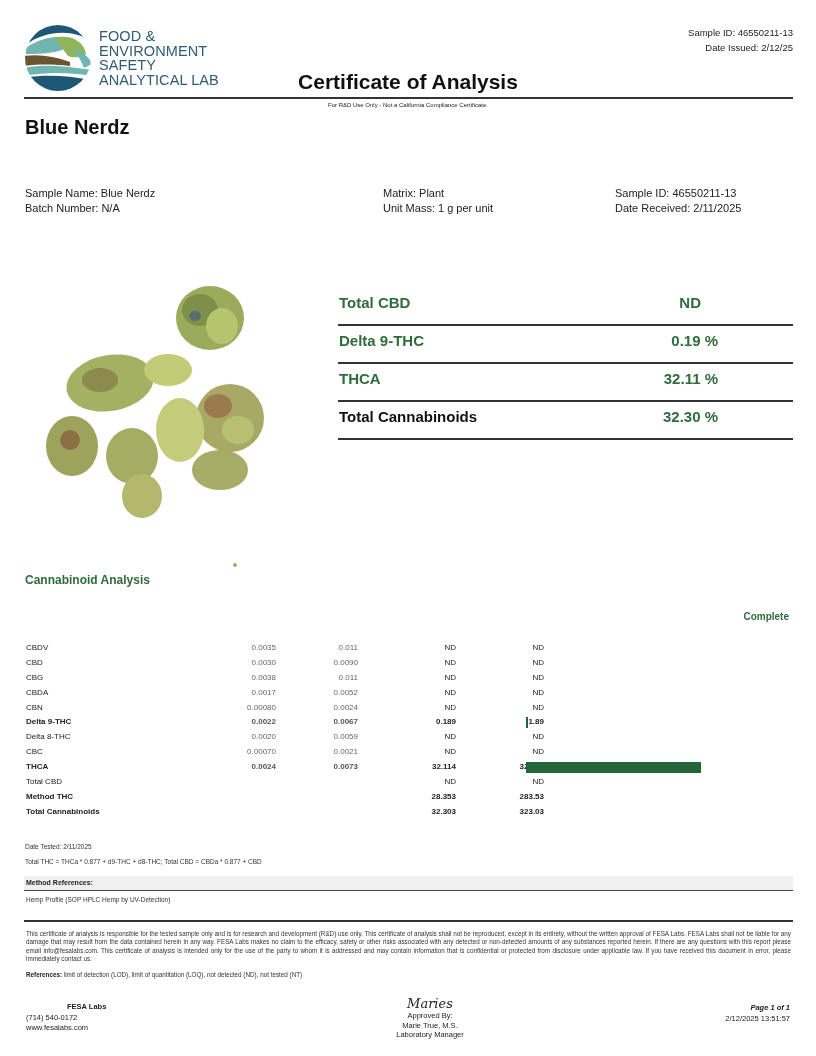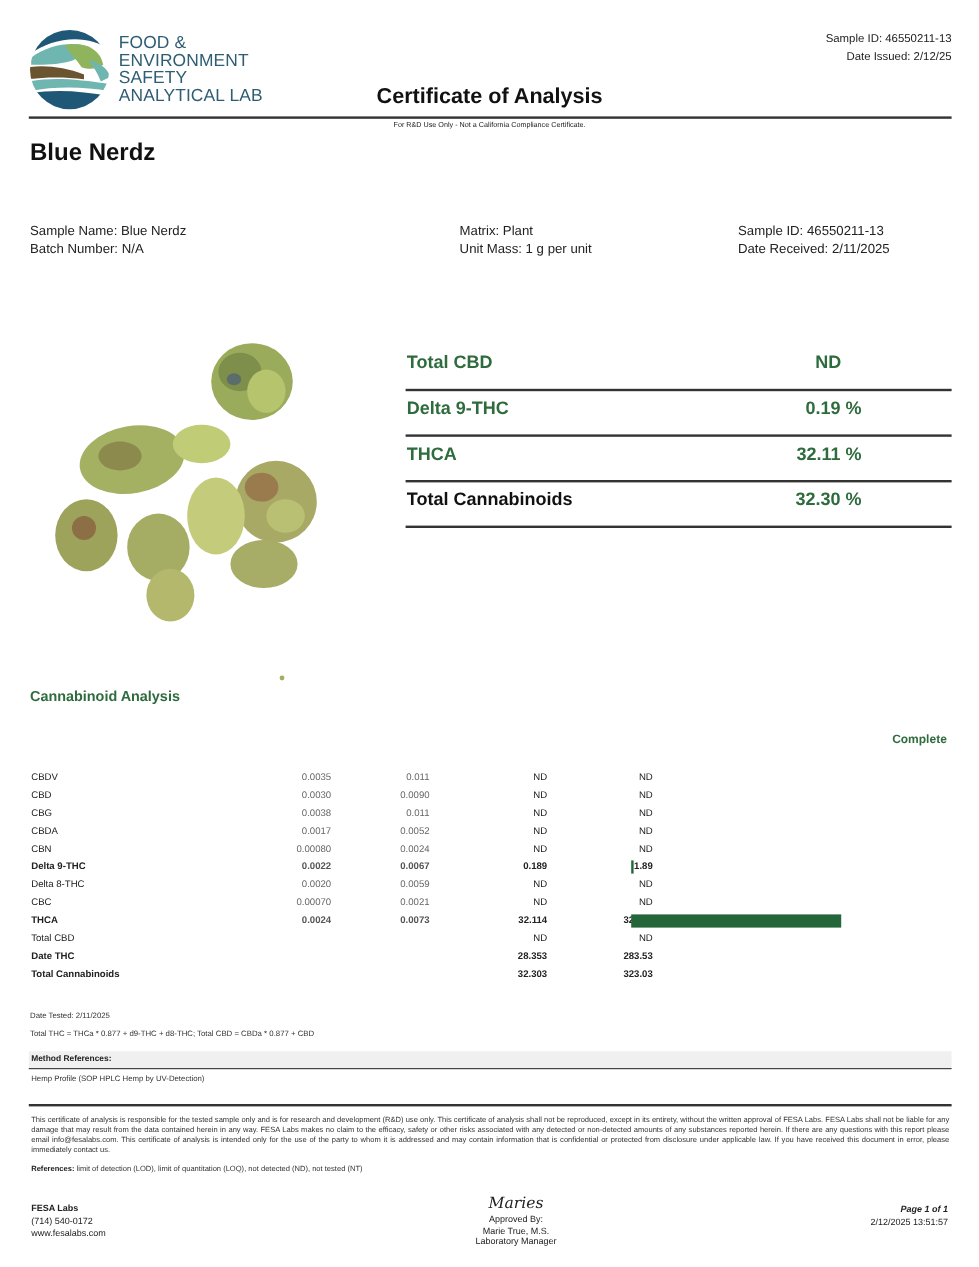--- a/index.html
+++ b/index.html
@@ -5,21 +5,21 @@
     * { box-sizing: border-box; margin: 0; padding: 0; }
     html, body { width: 816px; height: 1056px; background: #ffffff; }
     body { position: relative; font-family: "Liberation Sans", sans-serif; color: #111; overflow: hidden; }
     .abs { position: absolute; }
 
     
     .logo { left: 24px; top: 24px; width: 68px; height: 68px; }
     .logo-text { left: 99px; top: 29px; font-size: 14.5px; line-height: 14.5px; color: #2f5d73; letter-spacing: 0.1px; }
     .logo-text div { white-space: nowrap; }
     .top-right { right: 23px; top: 25px; text-align: right; font-size: 9.5px; line-height: 15px; color: #222; }
-    .coa-title { left: 0; width: 816px; top: 70px; text-align: center; font-size: 18px; font-weight: bold; color: #111; padding-left: 0; }
+    .coa-title { left: 0; width: 816px; top: 70px; text-align: center; font-size: 21px; font-weight: bold; color: #111; padding-left: 0; }
     .coa-title span { position: relative; left: 0px; }
     .rule-top { left: 24px; top: 97px; width: 769px; height: 2px; background: #333; }
     .rd-note { left: 0; width: 816px; top: 102px; text-align: center; font-size: 6px; color: #222; }
     .rd-note span { position: relative; left: 0px; }
     .product-title { left: 25px; top: 116px; font-size: 20px; font-weight: bold; color: #111; }
 
     
     .info { font-size: 11px; line-height: 15px; color: #222; }
     .info-col1 { left: 25px; top: 186px; }
     .info-col2 { left: 339px; top: 186px; margin-left: 44px; }
@@ -57,21 +57,21 @@
     .formula { left: 25px; top: 858px; font-size: 6.5px; color: #333; }
     .method-head { left: 24px; top: 876px; width: 769px; height: 15px; background: #f0f0f0; border-bottom: 1.5px solid #444; font-size: 7px; font-weight: bold; color: #222; padding: 3px 0 0 2px; }
     .method-body { left: 26px; top: 896px; font-size: 6.5px; color: #333; }
     .rule-mid { left: 24px; top: 920px; width: 769px; height: 1.5px; background: #333; }
 
     .disclaimer { left: 26px; top: 930px; width: 765px; font-size: 6.3px; line-height: 8.3px; color: #333; text-align: justify; }
     .refs { left: 26px; top: 971px; font-size: 6.3px; color: #333; }
     .refs b { color: #222; }
 
     .foot-left { left: 26px; top: 1002px; font-size: 7.5px; line-height: 10.5px; color: #222; }
-    .foot-left .name { font-weight: bold; }
+    .foot-left .name { font-weight: bold; margin-left: 41px; }
     .foot-center { left: 380px; width: 100px; top: 997px; text-align: center; font-size: 7.5px; line-height: 9.5px; color: #222; }
     .signature { font-family: "DejaVu Serif", serif; font-style: italic; font-size: 13px; line-height: 14px; color: #222; }
     .foot-right { right: 26px; top: 1002px; text-align: right; font-size: 7.5px; line-height: 11px; color: #222; }
     .foot-right .pg { font-weight: bold; font-style: italic; }
   </style>
 </head>
 <body>
 
 <div class="abs logo">
   <svg width="68" height="68" viewBox="0 0 68 68">
@@ -234,21 +234,21 @@
         <span class="abs c-bar" style="width: 175px; background: rgb(36, 102, 57);"></span>
       </div>
       <div class="c-row">
         <span class="cell c-analyte">Total CBD</span>
         <span class="cell c-lod"></span>
         <span class="cell c-loq"></span>
         <span class="cell c-mass">ND</span>
         <span class="cell c-mg">ND</span>
       </div>
       <div class="c-row bold">
-        <span class="cell c-analyte">Date THC</span>
+        <span class="cell c-analyte">Method THC</span>
         <span class="cell c-lod"></span>
         <span class="cell c-loq"></span>
         <span class="cell c-mass">28.353</span>
         <span class="cell c-mg">283.53</span>
       </div>
       <div class="c-row bold">
         <span class="cell c-analyte">Total Cannabinoids</span>
         <span class="cell c-lod"></span>
         <span class="cell c-loq"></span>
         <span class="cell c-mass">32.303</span>

